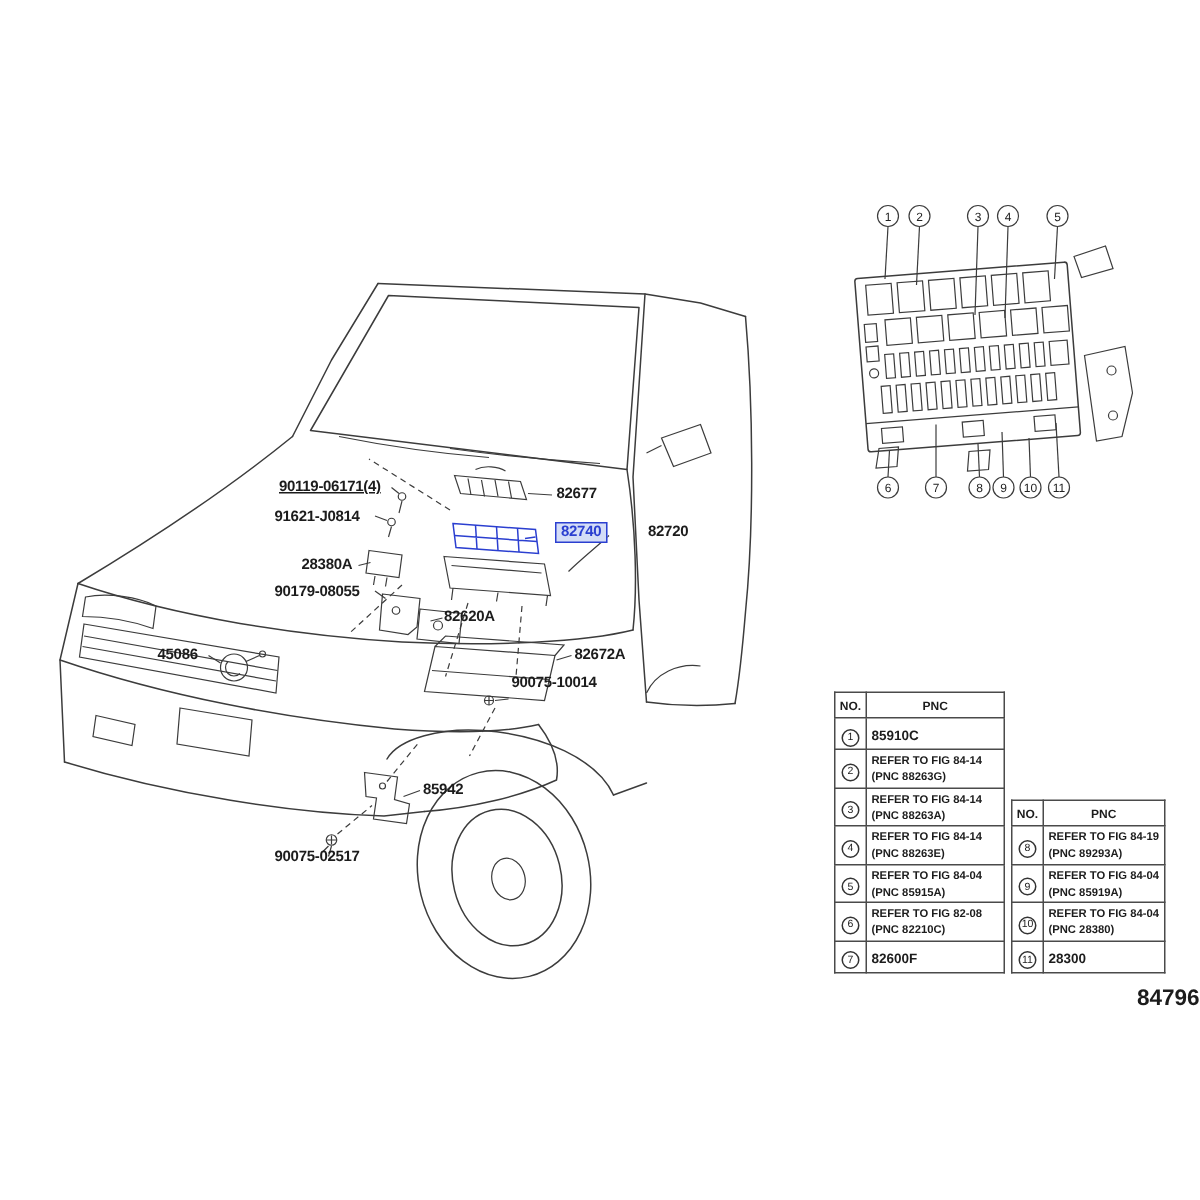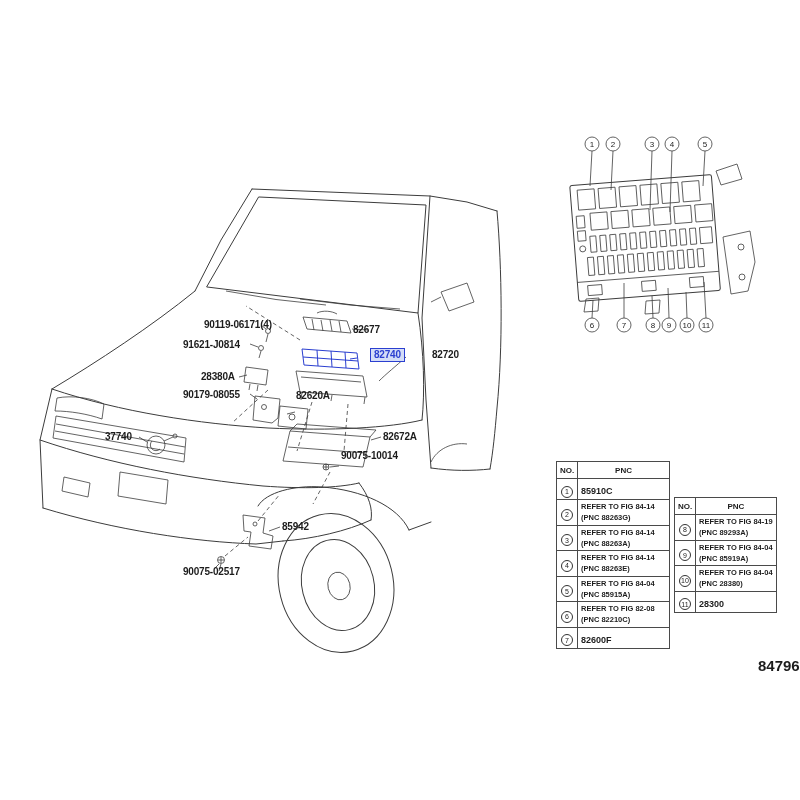--- a/index.html
+++ b/index.html
@@ -3,21 +3,21 @@
 <meta charset="utf-8">
 <style>
   :root { --hl:#2b3fd0; --hl-bg:#d4ddf7; --ink:#3c3c3c; }
   * { margin:0; padding:0; box-sizing:border-box; }
   html,body { width:800px; height:800px; }
   body { background:#ffffff; font-family:"Liberation Sans", sans-serif; color:#1c1c1c; }
   .stage { position:relative; width:800px; height:800px; background:#fff; overflow:hidden; }
   .canvas { position:absolute; left:0; top:0; }
   .plabel { position:absolute; font-size:10px; font-weight:bold; letter-spacing:-0.2px; white-space:nowrap; color:#1c1c1c; }
   .plabel.hl { color:var(--hl); background:var(--hl-bg); border:1px solid var(--hl); padding:0 3px; line-height:12px; }
-  .tables { position:absolute; left:556px; top:461px; display:flex; align-items:center; gap:4px; }
+  .tables { position:absolute; left:556px; top:461px; display:flex; align-items:flex-end; gap:4px; }
   table.ptable { border-collapse:collapse; table-layout:fixed; background:#fff; }
   .ptable th, .ptable td { border:1px solid #4a4a4a; vertical-align:middle; }
   .ptable th { font-size:8px; height:17px; font-weight:bold; }
   .noc { width:21px; text-align:center; }
   .pncL { width:92px; }
   .pncR { width:80px; }
   .ptable td { padding:1px 3px; }
   .circ { display:inline-flex; width:12px; height:12px; border:1px solid #333; border-radius:50%;
           align-items:center; justify-content:center; font-size:7px; line-height:1; font-weight:normal; }
   .pn { font-size:9px; font-weight:bold; }
@@ -259,29 +259,29 @@
         <path class="thin" d="M687,318 L686,292"></path>
       </g>
       <g>
         <circle class="thin" cx="706" cy="325" r="7"></circle>
           <text class="cot" x="706" y="328">11</text>
         <path class="thin" d="M706,318 L704,282"></path>
       </g>
     </g>
   </svg>
 
-  <div class="plabel" style="left:204px; top:319px;">90119-06171(4)</div>
-  <div class="plabel" style="left:353px; top:324px;text-align:right;">82677</div>
+  <div class="plabel" style="left:186px; top:319px;text-decoration:underline;">90119-06171(4)</div>
+  <div class="plabel" style="left:371px; top:324px;text-align:right;">82677</div>
   <div class="plabel" style="left:183px; top:339px;">91621-J0814</div>
   <div class="plabel hl" style="left:358px; top:348px;margin-left:12px;">82740</div>
   <div class="plabel" style="left:407px; top:349px;padding-left:25px;">82720</div>
   <div class="plabel" style="left:201px; top:371px;">28380A</div>
   <div class="plabel" style="left:183px; top:389px;">90179-08055</div>
-  <div class="plabel" style="left:296px; top:390px;">82620A</div>
-  <div class="plabel" style="left:105px; top:431px;">37740</div>
+  <div class="plabel" style="left:296px; top:406px;">82620A</div>
+  <div class="plabel" style="left:105px; top:431px;">45086</div>
   <div class="plabel" style="left:383px; top:431px;">82672A</div>
   <div class="plabel" style="left:341px; top:450px;">90075-10014</div>
   <div class="plabel" style="left:282px; top:521px;">85942</div>
   <div class="plabel" style="left:183px; top:566px;">90075-02517</div>
 
   <div class="tables">
     <table class="ptable">
       <tbody>
           <tr>
         <th class="noc">NO.</th>

